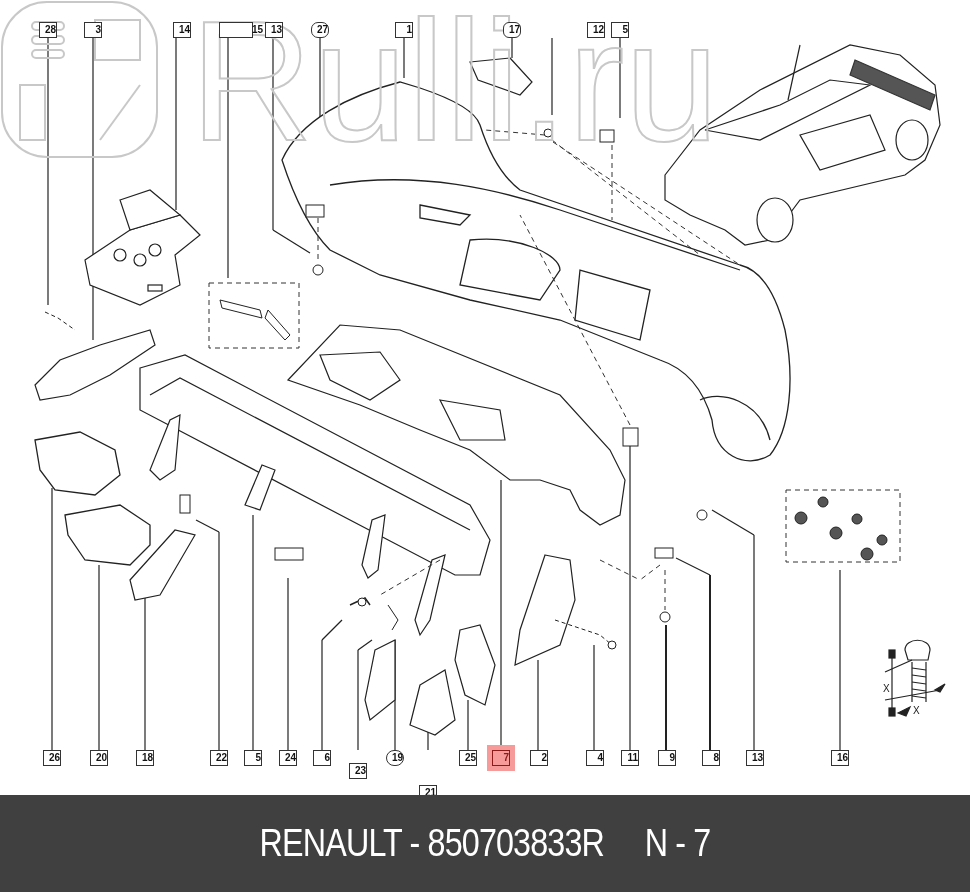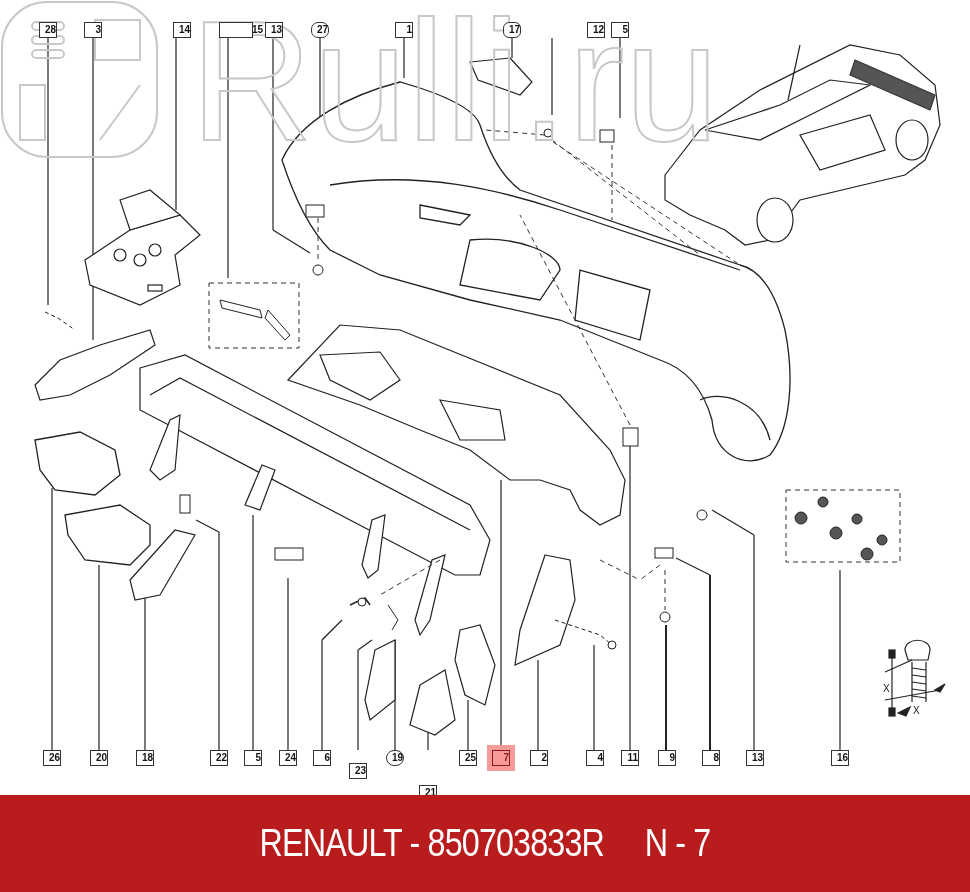--- a/index.html
+++ b/index.html
@@ -2,21 +2,21 @@
 <html><head>
 <meta charset="utf-8">
 <style>
   html, body { margin:0; padding:0; background:#ffffff; }
   body { width:970px; height:892px; position:relative; overflow:hidden; font-family:"Liberation Sans", sans-serif; }
   #diagram { position:absolute; left:0; top:0; width:970px; height:795px; background:#ffffff; }
   #diagram svg { position:absolute; left:0; top:0; }
   .callout { position:absolute; width:18px; height:16px; border:1px solid #333; background:#fff; box-sizing:border-box;
     font-family:"Liberation Sans", sans-serif; font-weight:bold; font-size:10px; line-height:14px; text-align:right; color:#111; cursor:pointer; }
   .callout.hl { outline:5px solid #f79a9a; background:#f79a9a; color:#8b1a1a; border-color:#8b1a1a; }
-  #footer { position:absolute; left:0; top:795px; width:970px; height:97px; background:#b91c1c; }
+  #footer { position:absolute; left:0; top:795px; width:970px; height:97px; background:#404040; }
   #footer-text { position:absolute; left:0; top:0; width:100%; height:97px; line-height:97px; text-align:center;
     color:#ffffff; font-family:"Liberation Sans", sans-serif; font-size:38px; letter-spacing:-1px; transform:scaleX(0.85); transform-origin:center; white-space:pre; }
   #watermark { position:absolute; left:108px; top:570px; width:750px; height:160px; pointer-events:none; }
 </style>
 </head>
 <body>
 
 <div id="diagram">
   <svg width="970" height="795" viewBox="0 0 970 795">
     <g fill="none" stroke="#222" stroke-width="1.2">

